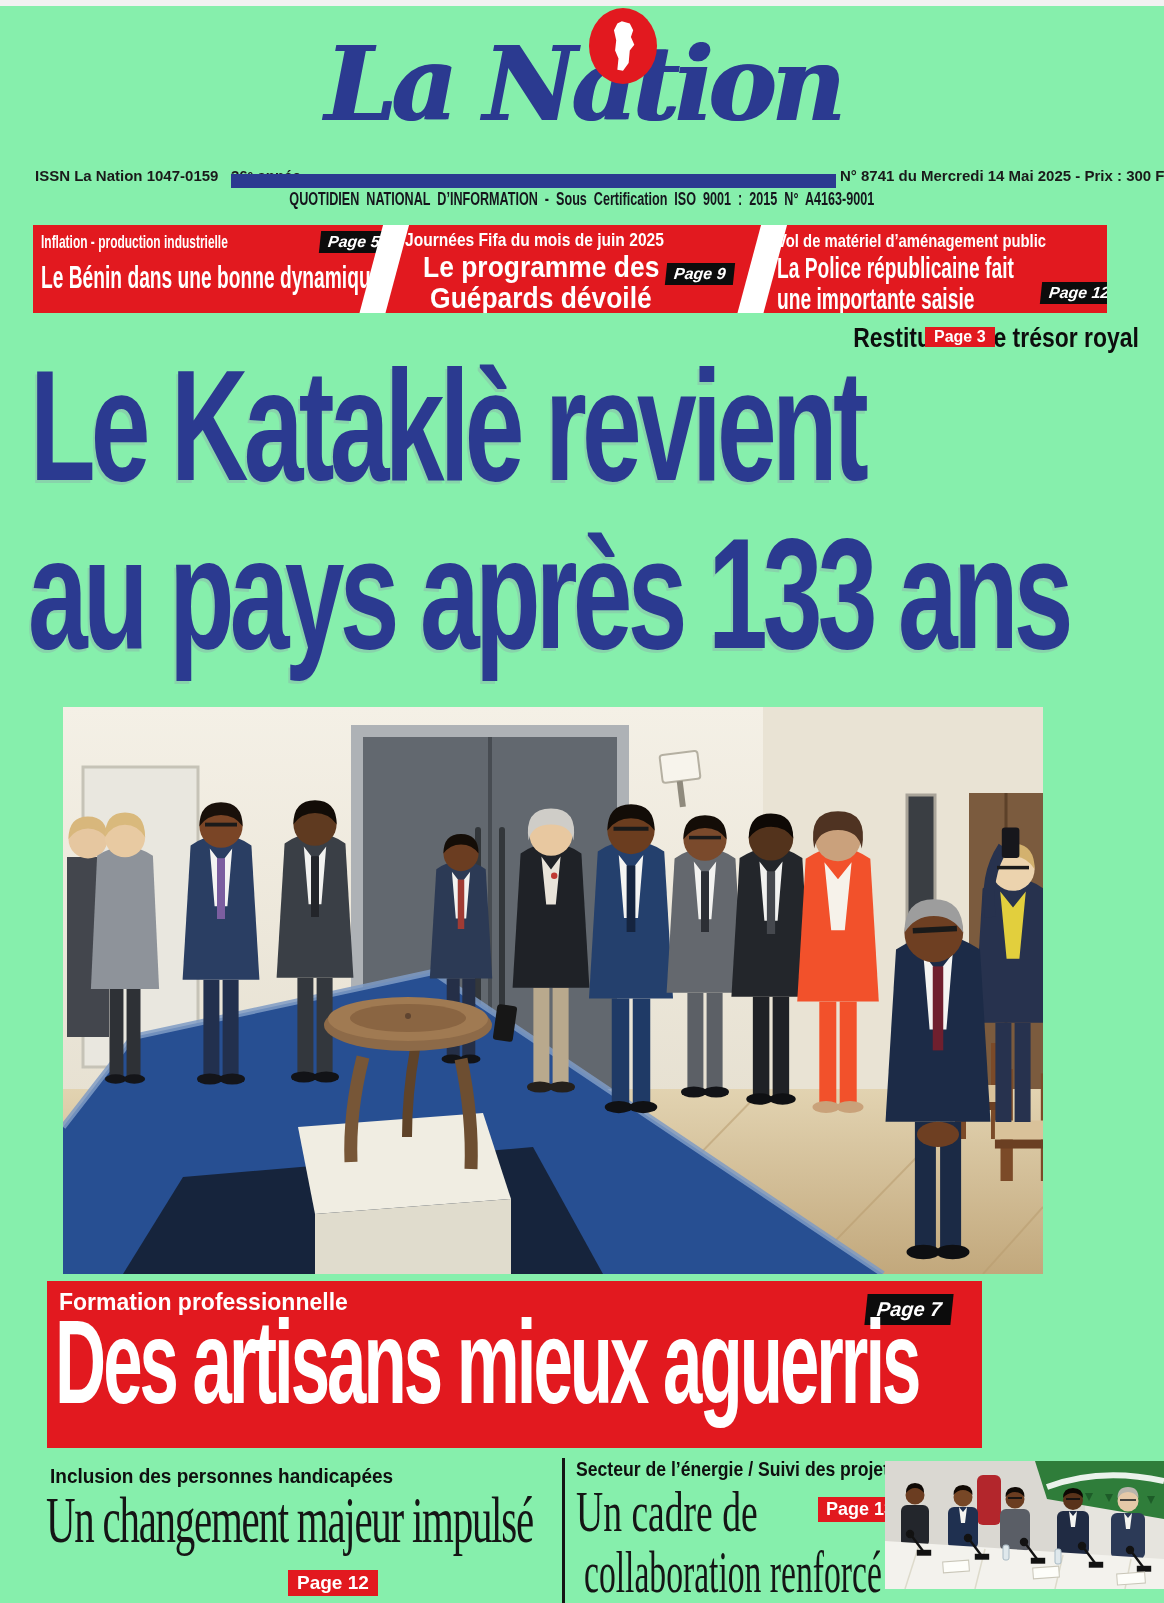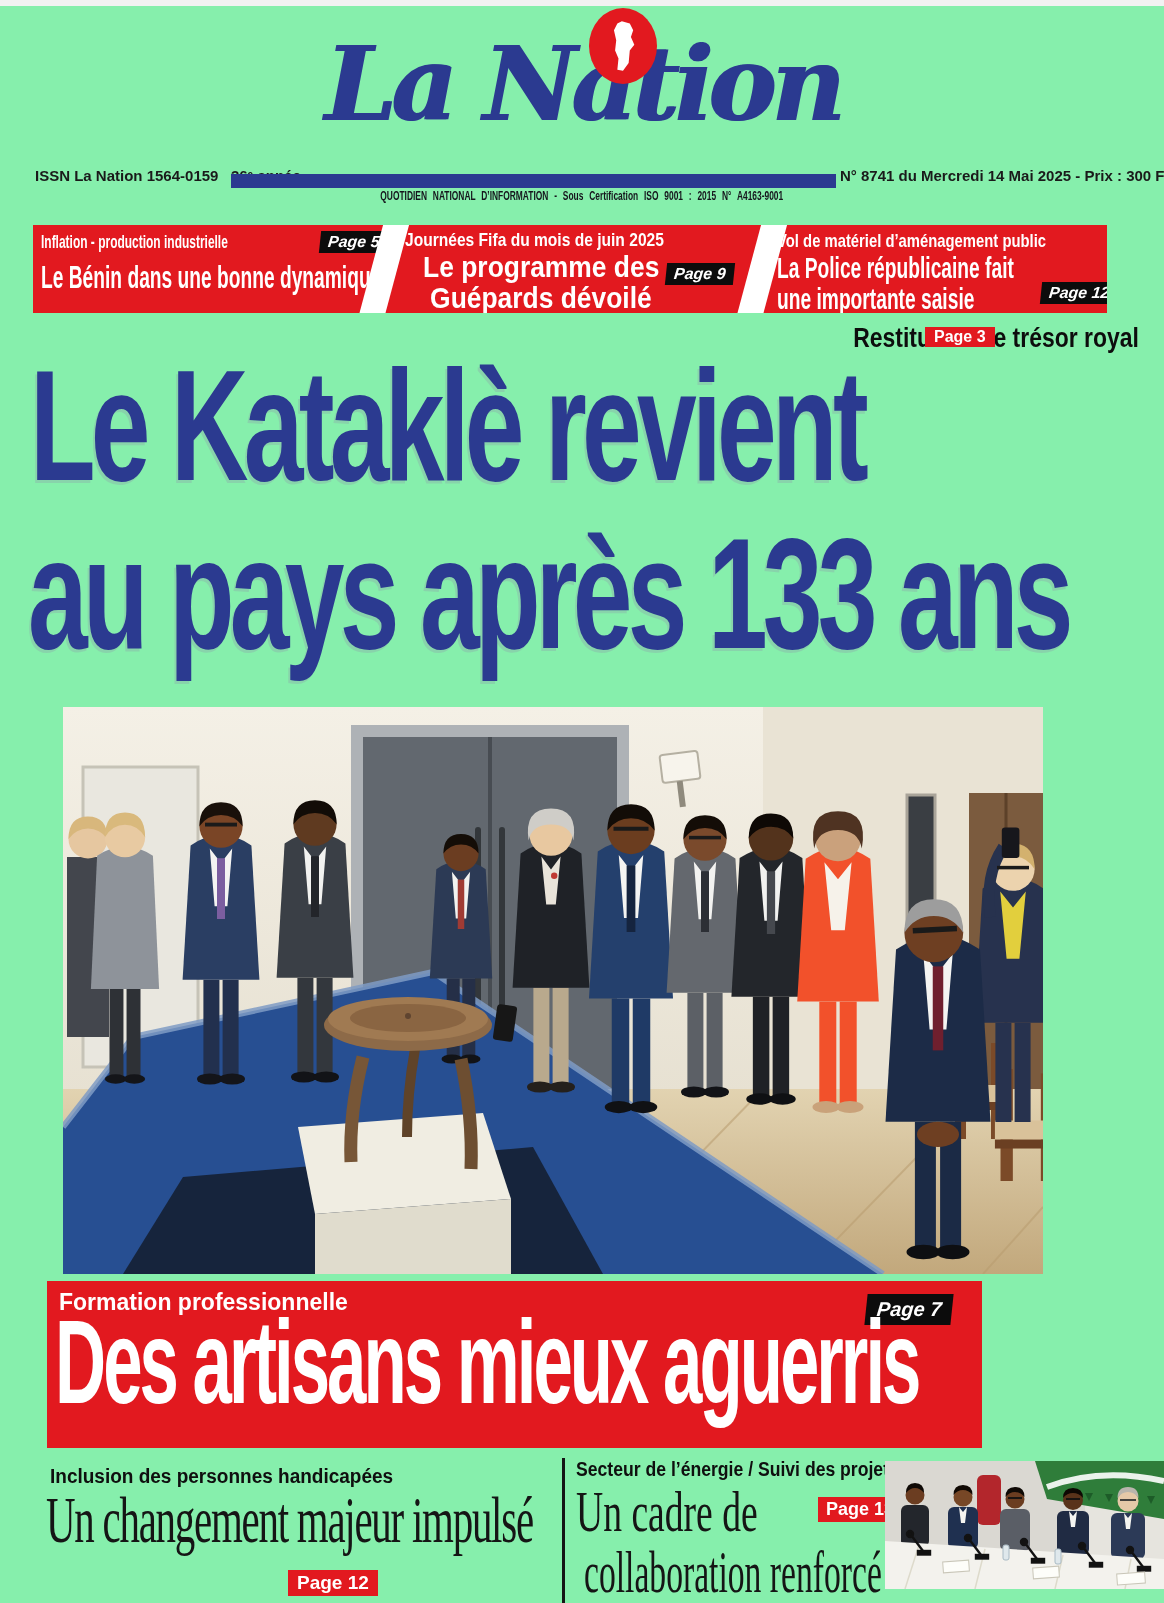--- a/index.html
+++ b/index.html
@@ -12,21 +12,21 @@
   
   .logo{left:0;right:0;top:22px;text-align:center;
         font-family:"DejaVu Serif",serif;font-style:italic;font-weight:bold;
         font-size:102px;line-height:1.1;color:var(--blue,#2b3a90);letter-spacing:-5px;
         text-shadow:2px 0 0 var(--blue,#2b3a90)}
   .emblem{left:589px;top:2px;width:68px;height:76px;background:var(--red,#e2191f);
           border-radius:50%;display:flex;align-items:center;justify-content:center;z-index:3}
   .issnrow{left:35px;top:161px;font-size:15px;font-weight:bold;color:#1a1a1a;white-space:nowrap}
   .bluebar{left:231px;top:168px;width:605px;height:14px;background:var(--blue,#2b3a90)}
   .issue{left:840px;top:161px;font-size:15px;font-weight:bold;color:#1a1a1a;white-space:nowrap}
-  .tagline{left:0;right:0;top:183px;text-align:center;font-size:12px;font-weight:bold;color:#15151c;word-spacing:5px}
+  .tagline{left:0;right:0;top:183px;text-align:center;font-size:18px;font-weight:bold;color:#15151c;word-spacing:5px}
 
   
   .topstrip{left:33px;top:219px;width:1074px;height:88px;background:var(--red,#e2191f);color:#fff;overflow:hidden}
   .slash{position:absolute;top:-6px;width:26px;height:102px;background:#fff;transform:skewX(-15deg)}
   .s1{left:338px}.s2{left:716px}
   .kick{position:absolute;font-weight:bold;font-size:19px;line-height:1.1}
   .bhead{position:absolute;font-weight:bold;font-size:30px;line-height:1.05}
   .badge-black{position:absolute;background:var(--badge-black,#0c0c0c);color:#fff;font-style:italic;
                font-weight:bold;font-size:16px;line-height:1.25;padding:1px 8px;transform:skewX(-6deg);white-space:nowrap}
   .badge-red{position:absolute;background:var(--red,#e2191f);color:#fff;
@@ -68,21 +68,21 @@
 <div class="page">
 
   <div class="abs emblem">
     <svg width="34" height="52" viewBox="0 0 30 46">
       <path d="M14,1 L21,3 L24,9 L22,15 L25,22 L21,27 L20,38 L15,45 L10,44 L11,34 L8,27 L9,18 L7,9 L10,3 Z" fill="#fff"></path>
     </svg>
   </div>
   <div class="abs logo">La Nation</div>
 
   <div class="abs issnrow">
-    <span>ISSN La Nation 1564-0159</span>&nbsp;&nbsp;
+    <span>ISSN La Nation 1047-0159</span>&nbsp;&nbsp;
     <span>36ᵉ année</span>
   </div>
   <div class="abs bluebar"></div>
   <div class="abs issue">N° 8741 du Mercredi 14 Mai 2025 - Prix : 300 F Cfa</div>
   <div class="abs tagline">
     <span class="cxc" style="transform:scaleX(.70)">QUOTIDIEN NATIONAL D’INFORMATION - Sous Certification ISO 9001 : 2015 N° A4163-9001</span>
   </div>
 
   <div class="abs topstrip">
 

